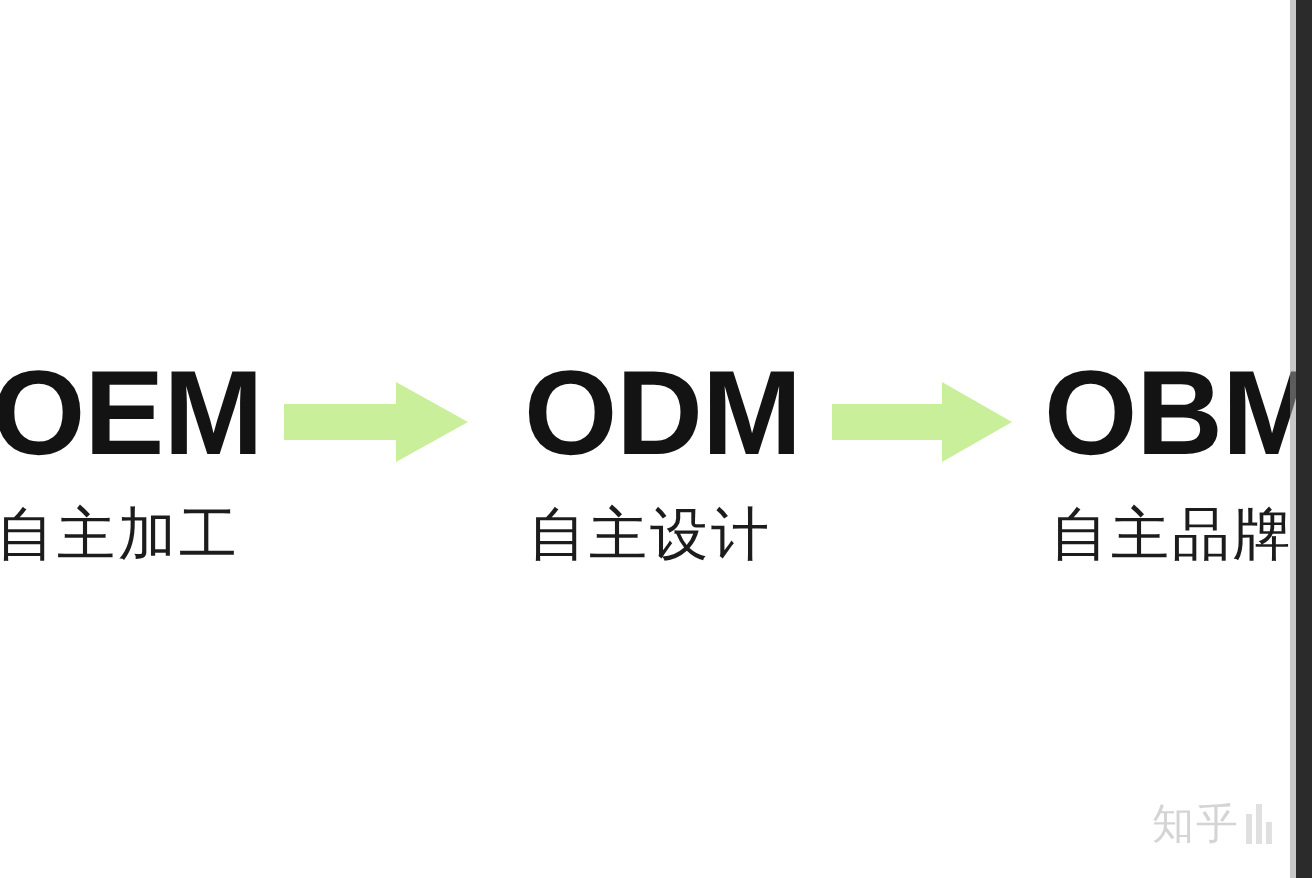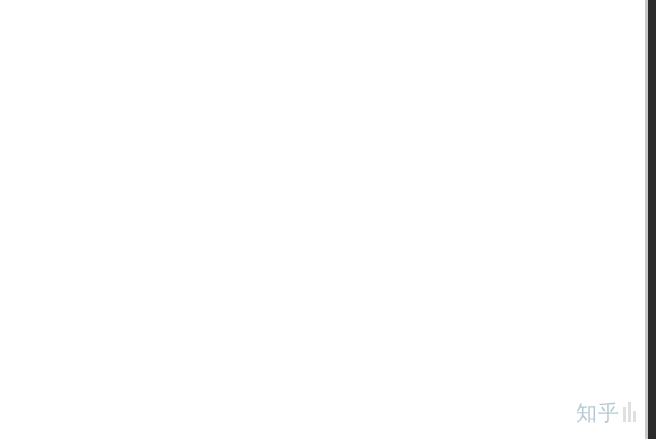--- a/index.html
+++ b/index.html
@@ -88,21 +88,21 @@
     left: 576px;
     top: 402px;
     display: flex;
     align-items: flex-end;
     gap: 3px;
     opacity: .30;
   }
   .watermark-text {
     font-size: 21px;
     line-height: 22px;
-    color: #0c4a6e;
+    color: #737373;
     letter-spacing: 1px;
     white-space: nowrap;
   }
   .watermark-mark {
     display: flex;
     align-items: flex-end;
     gap: 2px;
     padding-bottom: 2px;
   }
   .watermark-mark i {
@@ -112,20 +112,50 @@
   }
   .watermark-mark i:nth-child(1) { height: 15px; }
   .watermark-mark i:nth-child(2) { height: 20px; }
   .watermark-mark i:nth-child(3) { height: 11px; }
 </style>
 </head>
 <body>
 
 <div id="canvas">
 
+  <div class="flow-row">
+
+    <div class="stage" id="stage-oem">
+      <div class="stage-title">OEM</div>
+      <div class="stage-sub">自主加工</div>
+    </div>
+
+    <div class="arrow" id="arrow-1">
+      <svg viewBox="0 0 92 40" preserveAspectRatio="none" aria-hidden="true">
+        <path d="M0 11 L56 11 L56 0 L92 20 L56 40 L56 29 L0 29 Z" fill="#C9EF9B"></path>
+      </svg>
+    </div>
+
+    <div class="stage" id="stage-odm">
+      <div class="stage-title">ODM</div>
+      <div class="stage-sub">自主设计</div>
+    </div>
+
+    <div class="arrow" id="arrow-2">
+      <svg viewBox="0 0 90 40" preserveAspectRatio="none" aria-hidden="true">
+        <path d="M0 11 L55 11 L55 0 L90 20 L55 40 L55 29 L0 29 Z" fill="#C9EF9B"></path>
+      </svg>
+    </div>
+
+    <div class="stage" id="stage-obm">
+      <div class="stage-title">OBM</div>
+      <div class="stage-sub">自主品牌</div>
+    </div>
+
+  </div>
 
   <div class="watermark">
     <span class="watermark-text">知乎</span>
     <span class="watermark-mark">
       <i></i>
         <i></i>
         <i></i>
     </span>
   </div>
 

